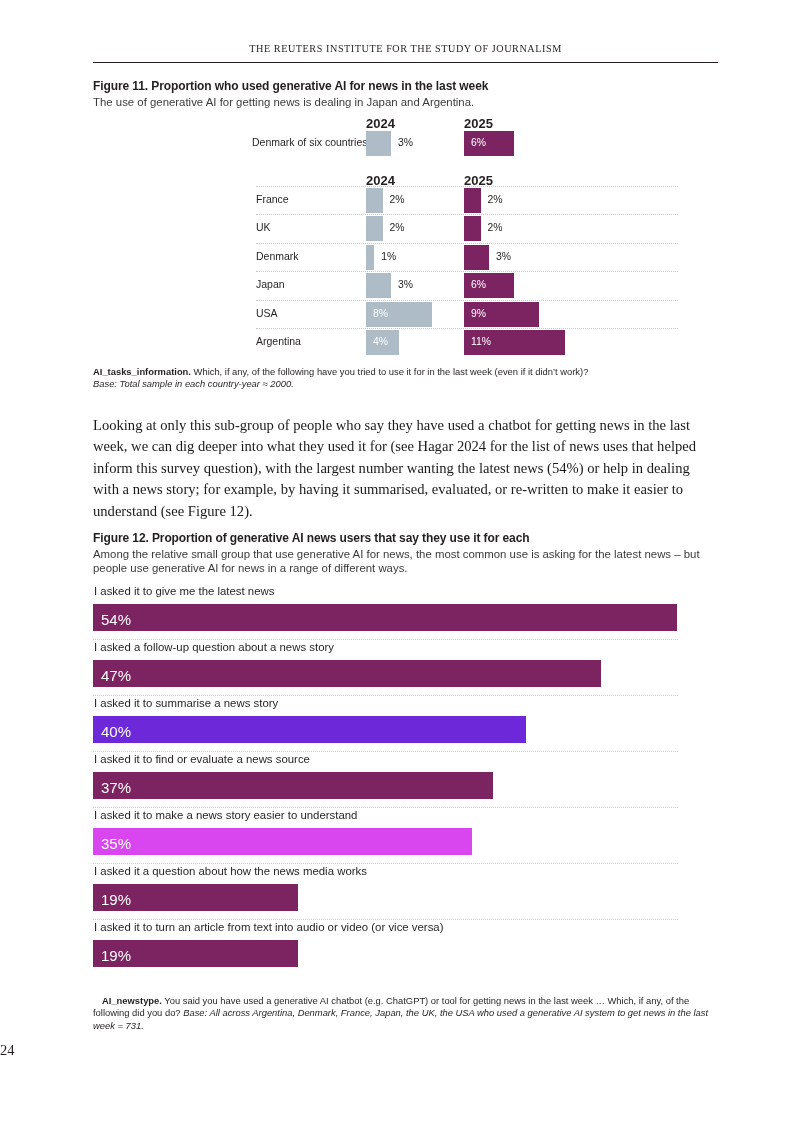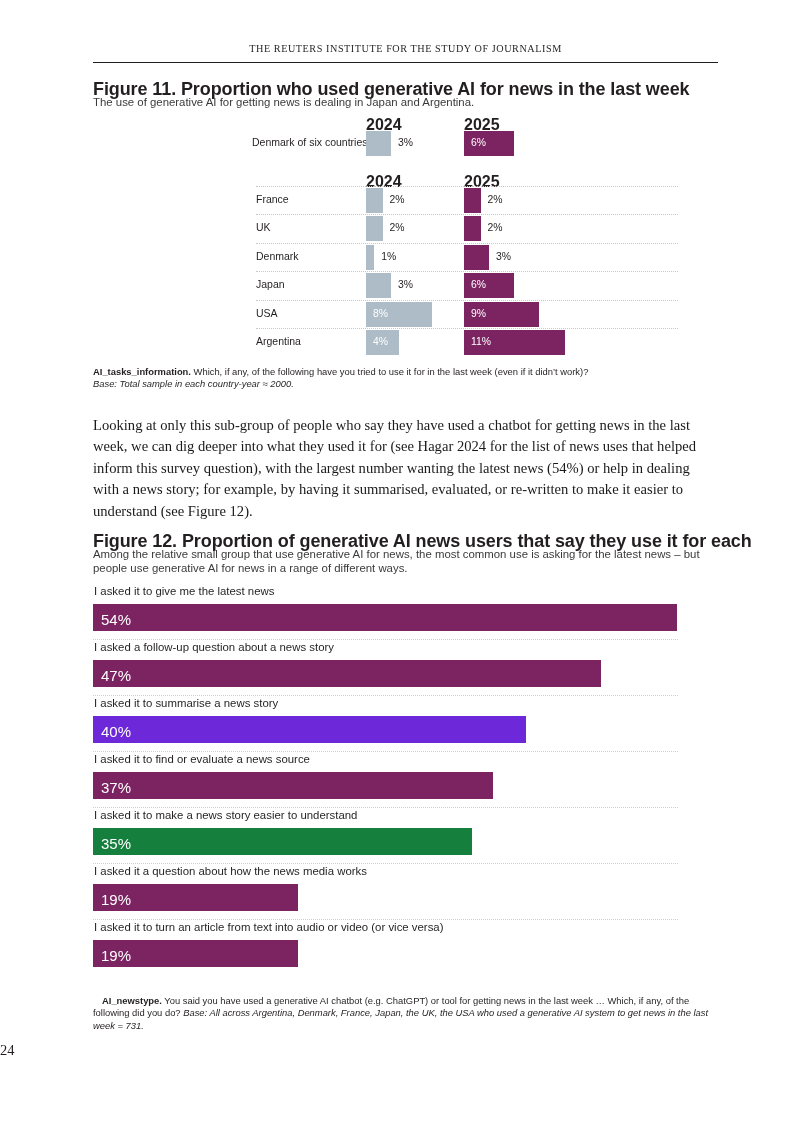--- a/index.html
+++ b/index.html
@@ -42,21 +42,21 @@
     width: 625px;
     height: 1.4px;
     background: #231f20;
   }
 
   
   .fig-title {
     position: absolute;
     left: 93px;
     font-weight: bold;
-    font-size: 18px;
+    font-size: 12px;
     color: #231f20;
     letter-spacing: -0.1px;
   }
   .fig-sub {
     position: absolute;
     left: 93px;
     font-size: 11.4px;
     color: #3a3a3c;
     line-height: 14.2px;
     width: 630px;
@@ -64,21 +64,21 @@
 
   
   .f11 {
     position: absolute;
     left: 0;
     top: 112px;
     width: 793px;
   }
   .f11-yearrow {
     position: absolute;
-    font-size: 16px;
+    font-size: 13px;
     font-weight: bold;
     color: #231f20;
   }
   .f11-row {
     position: absolute;
     left: 256px;
     width: 422px;
     height: 28px;
   }
   .f11-row .rowline {
@@ -310,21 +310,21 @@
         <div class="f12-row">
           <div class="f12-sep"></div>
           <div class="f12-cat">I asked it to find or evaluate a news source</div>
           <div class="f12-bar" style="width: 400.148px; background: rgb(124, 36, 98);">
             <span class="inlabel">37%</span>
           </div>
         </div>
         <div class="f12-row">
           <div class="f12-sep"></div>
           <div class="f12-cat">I asked it to make a news story easier to understand</div>
-          <div class="f12-bar" style="width: 378.519px; background: #15803d;">
+          <div class="f12-bar" style="width: 378.519px; background: #d946ef;">
             <span class="inlabel">35%</span>
           </div>
         </div>
         <div class="f12-row">
           <div class="f12-sep"></div>
           <div class="f12-cat">I asked it a question about how the news media works</div>
           <div class="f12-bar" style="width: 205.481px; background: rgb(124, 36, 98);">
             <span class="inlabel">19%</span>
           </div>
         </div>

